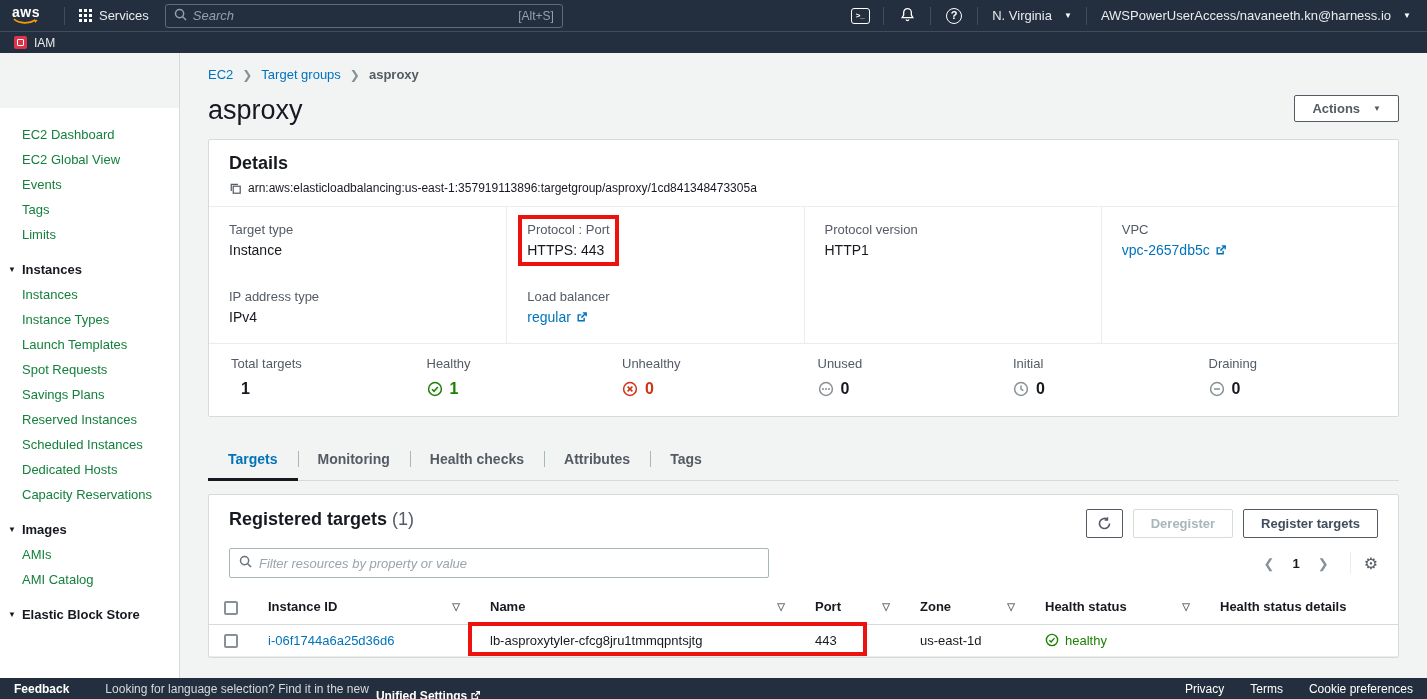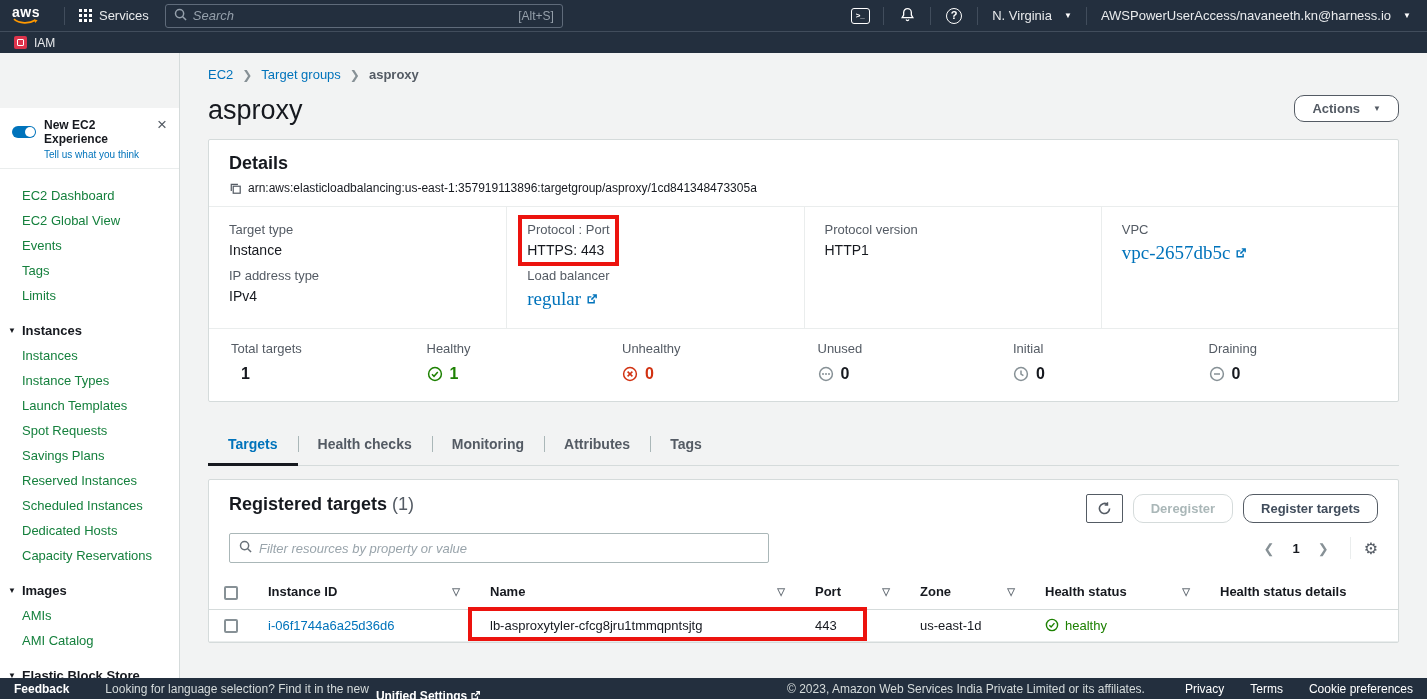--- a/index.html
+++ b/index.html
@@ -47,39 +47,39 @@
 
   
   .main { margin-left:181px; padding:14px 28px 14px 27px; }
   .breadcrumb { display:flex; align-items:center; gap:9px; font-size:13px; }
   .breadcrumb a { color:#0073bb; text-decoration:none; cursor:pointer; }
   .crumb-sep { color:#879196; font-size:12px; }
   .crumb-current { color:#545b64; font-weight:700; }
   .title-row { display:flex; align-items:flex-start; justify-content:space-between; margin-top:13px; }
   .page-title { font-size:27px; font-weight:400; color:#16191f; }
 
-  .btn { display:inline-flex; align-items:center; gap:8px; background:#fff; border:1px solid #545b64; border-radius:10px; color:#545b64; font-weight:700; font-size:13px; padding:5px 17px; cursor:pointer; font-family:"Liberation Sans",sans-serif; }
+  .btn { display:inline-flex; align-items:center; gap:8px; background:#fff; border:1px solid #545b64; border-radius:2px; color:#545b64; font-weight:700; font-size:13px; padding:5px 17px; cursor:pointer; font-family:"Liberation Sans",sans-serif; }
   .btn .caret { color:#545b64; }
   .btn.disabled { border-color:#d5dbdb; color:#aab7b8; cursor:default; }
   .btn.dark-label { color:#414d5c; }
   .icon-square-btn { width:37px; height:29px; border:1px solid #545b64; border-radius:2px; background:#fff; display:flex; align-items:center; justify-content:center; cursor:pointer; }
 
   .card { background:#fff; border:1px solid #d5dbdb; border-radius:2px; margin-top:13px; }
   .card-head { padding:13px 20px 11px; }
   .card-title { font-size:18px; font-weight:700; color:#16191f; }
   .arn-line { display:flex; align-items:center; gap:6px; margin-top:7px; font-size:12px; color:#16191f; }
   .copy-icon { cursor:pointer; display:flex; }
   .hdiv { border-top:1px solid #eaeded; }
 
   .dgrid { display:grid; grid-template-columns:repeat(4,1fr); }
-  .dcol { padding:15px 20px 18px; display:flex; flex-direction:column; gap:10px; }
+  .dcol { padding:15px 20px 18px; display:flex; flex-direction:column; gap:31px; }
   .dcol + .dcol { border-left:1px solid #eaeded; }
   .field-label { font-size:13px; color:#545b64; margin-bottom:5px; }
   .field-value { font-size:14px; color:#16191f; }
-  .link-value { font-size:19px; color:#0073bb; display:flex; align-items:center; gap:5px; cursor:pointer;font-family:Liberation Serif, serif; }
+  .link-value { font-size:14px; color:#0073bb; display:flex; align-items:center; gap:5px; cursor:pointer; }
   .fld-proto { position:relative; width:96px; }
   .redbox-proto { position:absolute; top:-7px; left:-9px; width:101px; height:51px; border:4px solid #ec130e; pointer-events:none; }
 
   .stats { display:flex; padding:12px 8px 18px; }
   .stat { flex:1; padding-left:14px; }
   .stat-label { font-size:13px; color:#545b64; margin-bottom:9px; }
   .stat-val { display:flex; align-items:center; gap:7px; font-size:16px; font-weight:700; color:#16191f; }
   .stat-val.green { color:#1d8102; }
   .stat-val.red { color:#d13212; }
   .stat .pad1 { padding-left:10px; }
@@ -204,30 +204,20 @@
 
 <div class="favbar">
   <div class="iam-chip">
     <span class="iam-icon"></span>
     <span>IAM</span>
   </div>
 </div>
 
 <div class="sidebar">
   <div class="sidebar-gray-top"></div>
-  <div class="exp-panel">
-    <div class="exp-text">
-      <div class="exp-row">
-        <span class="toggle"></span>
-        <span class="exp-title">New EC2 Experience</span>
-      </div>
-      <div class="exp-sub">Tell us what you think</div>
-    </div>
-    <span class="exp-close">×</span>
-  </div>
   <div class="side-nav">
     <a class="side-item">EC2 Dashboard</a>
     <a class="side-item">EC2 Global View</a>
     <a class="side-item">Events</a>
     <a class="side-item">Tags</a>
     <a class="side-item">Limits</a>
 
     <div class="side-header">
       <span class="tri">▼</span>
       <span>Instances</span>
@@ -394,22 +384,22 @@
               <path d="M5 8h6"></path>
             </svg>
           <span>0</span>
         </div>
       </div>
     </div>
   </div>
 
   <div class="tabs">
     <div class="tab active">Targets</div>
+    <div class="tab">Monitoring</div>
     <div class="tab">Health checks</div>
-    <div class="tab">Monitoring</div>
     <div class="tab">Attributes</div>
     <div class="tab">Tags</div>
   </div>
 
   <div class="card">
     <div class="rt-head">
       <div class="rt-title">
         <span>Registered targets</span>
         <span class="rt-count">(1)</span>
       </div>
@@ -511,18 +501,17 @@
     <span>Looking for language selection? Find it in the new</span>
     <span class="us">
       <span>Unified Settings</span>
       <svg width="11" height="11" viewBox="0 0 16 16" fill="#fff">
           <path d="M2 4.2h5.2v1.9H3.9v6h6V9h1.9v5H2z"></path>
           <path d="M9 1.5h5.5V7h-1.9V4.8L7.9 9.5 6.5 8.1l4.7-4.7H9z"></path>
         </svg>
     </span>
   </span>
   <div class="footer-right">
-    <span class="copy">© 2023, Amazon Web Services India Private Limited or its affiliates.</span>
     <a>Privacy</a>
     <a>Terms</a>
     <a>Cookie preferences</a>
   </div>
 </div>
 
 </body></html>

